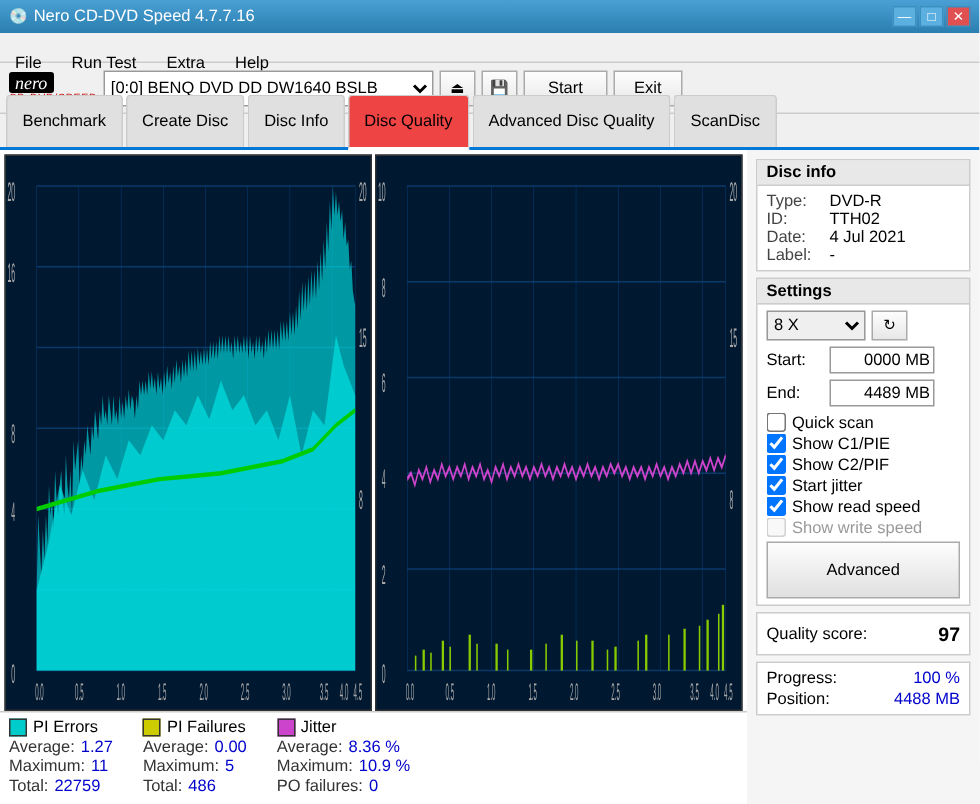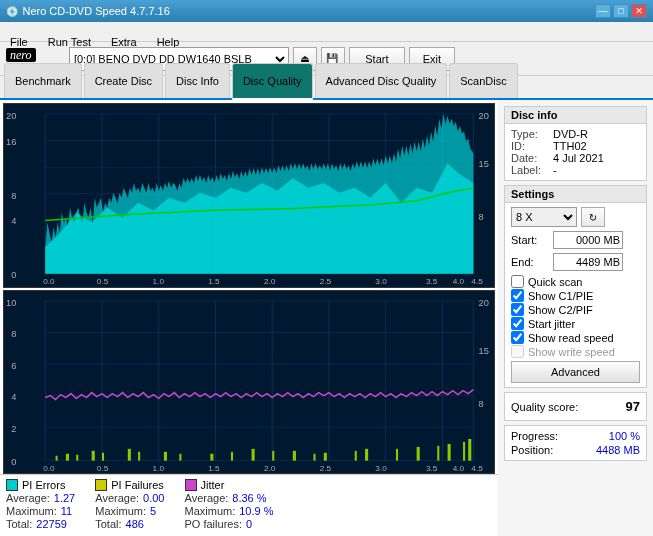--- a/index.html
+++ b/index.html
@@ -18,21 +18,21 @@
     
     .toolbar { background: #f0f0f0; border-bottom: 1px solid #ccc; height: 34px; display: flex; align-items: center; padding: 0 6px; gap: 4px; }
     .drive-select { width: 220px; height: 24px; font-size: 11px; border: 1px solid #999; background: white; }
     .toolbar-btn { height: 24px; min-width: 24px; border: 1px solid #aaa; background: linear-gradient(to bottom, #fdfdfd, #e8e8e8); cursor: pointer; display: flex; align-items: center; justify-content: center; font-size: 10px; }
     .start-btn { width: 56px; height: 24px; border: 1px solid #aaa; background: linear-gradient(to bottom, #fdfdfd, #e8e8e8); cursor: pointer; font-size: 11px; }
     .exit-btn { width: 46px; height: 24px; border: 1px solid #aaa; background: linear-gradient(to bottom, #fdfdfd, #e8e8e8); cursor: pointer; font-size: 11px; }
 
     
     .tabs { background: #f0f0f0; border-bottom: 2px solid #0078d7; height: 24px; display: flex; align-items: flex-end; padding: 0 4px; gap: 2px; }
     .tab { height: 22px; padding: 17px 10px; border: 1px solid #ccc; border-bottom: none; background: #e0e0e0; cursor: pointer; display: flex; align-items: center; font-size: 11px; border-radius: 3px 3px 0 0; }
-    .tab.active { background: #0f766e; border-bottom: 2px solid white; margin-bottom: -2px; font-weight: 500; }
+    .tab.active { background: #ef4444; border-bottom: 2px solid white; margin-bottom: -2px; font-weight: 500; }
 
     
     .main { display: flex; height: calc(536px - 22px - 20px - 34px - 24px); }
 
     
     .chart-container { flex: 1; background: #001a3a; border: 1px solid #333; position: relative; overflow: hidden; }
     .chart-svg { width: 100%; height: 100%; }
 
     
     .stats-bar { background: white; border-top: 1px solid #ccc; padding: 4px 6px; display: flex; gap: 20px; font-size: 11px; height: 62px; }
@@ -53,21 +53,21 @@
 
     .settings-row { display: flex; align-items: center; gap: 4px; margin-bottom: 4px; }
     .settings-select { width: 66px; height: 20px; font-size: 11px; border: 1px solid #999; }
     .settings-field { width: 70px; height: 18px; font-size: 11px; border: 1px solid #999; text-align: right; padding: 0 2px; }
     .settings-label { min-width: 38px; }
 
     .checkbox-row { display: flex; align-items: center; gap: 4px; margin: 1px 0; }
     .checkbox-row input { margin: 0; }
     .checkbox-row label { font-size: 11px; }
 
-    .advanced-btn { width: 100%; height: 22px; background: linear-gradient(to bottom, #fdfdfd, #e0e0e0); border: 1px solid #aaa; cursor: pointer; font-size: 11px; margin-top: 2px; }
+    .advanced-btn { width: 100%; height: 38px; background: linear-gradient(to bottom, #fdfdfd, #e0e0e0); border: 1px solid #aaa; cursor: pointer; font-size: 11px; margin-top: 2px; }
 
     .quality-row { display: flex; justify-content: space-between; align-items: center; padding: 2px 0; }
     .quality-val { color: #000; font-weight: bold; font-size: 13px; }
 
     .progress-section { display: flex; flex-direction: column; gap: 2px; }
     .prog-row { display: flex; justify-content: space-between; font-size: 11px; }
     .prog-val { color: #0000cc; }
 
     
     .nero-logo { display: flex; align-items: center; gap: 2px; height: 34px; }
@@ -120,21 +120,21 @@
   <div class="tab">Disc Info</div>
   <div class="tab active">Disc Quality</div>
   <div class="tab">Advanced Disc Quality</div>
   <div class="tab">ScanDisc</div>
 </div>
 
 <div class="main">
 
   <div style="flex:1; display:flex; flex-direction:column; background:white; overflow:hidden;">
 
-    <div style="flex:1; display:flex; flex-direction:column; gap:2px; padding:3px 3px 0 3px; overflow:hidden;">
+    <div style="flex:1; display:flex; flex-direction:row; gap:2px; padding:3px 3px 0 3px; overflow:hidden;">
 
       <div class="chart-container" style="flex:1;">
         <svg class="chart-svg" viewBox="0 0 475 185" preserveAspectRatio="none">
 
           <rect width="475" height="185" fill="#001830"></rect>
 
           <line x1="40" y1="10" x2="455" y2="10" stroke="#0a3a6a" stroke-width="0.5"></line>
           <line x1="40" y1="37" x2="455" y2="37" stroke="#0a3a6a" stroke-width="0.5"></line>
           <line x1="40" y1="64" x2="455" y2="64" stroke="#0a3a6a" stroke-width="0.5"></line>
           <line x1="40" y1="91" x2="455" y2="91" stroke="#0a3a6a" stroke-width="0.5"></line>

